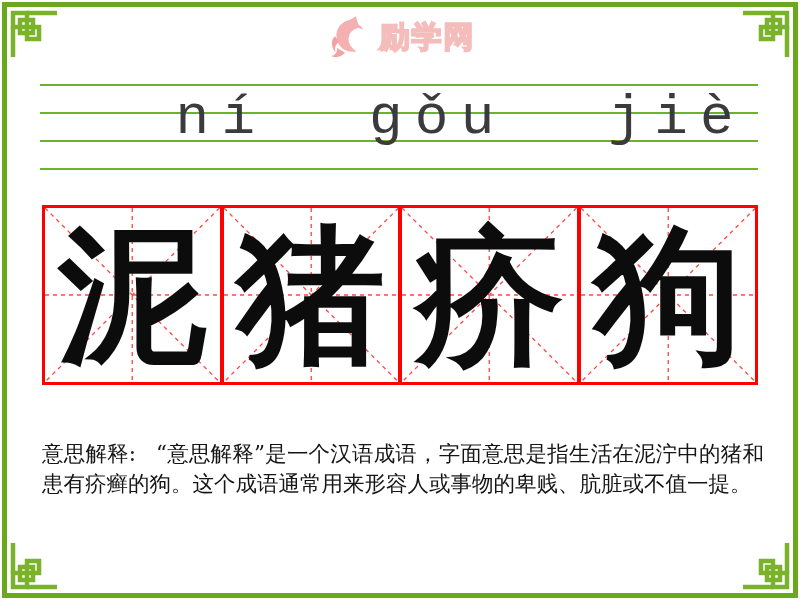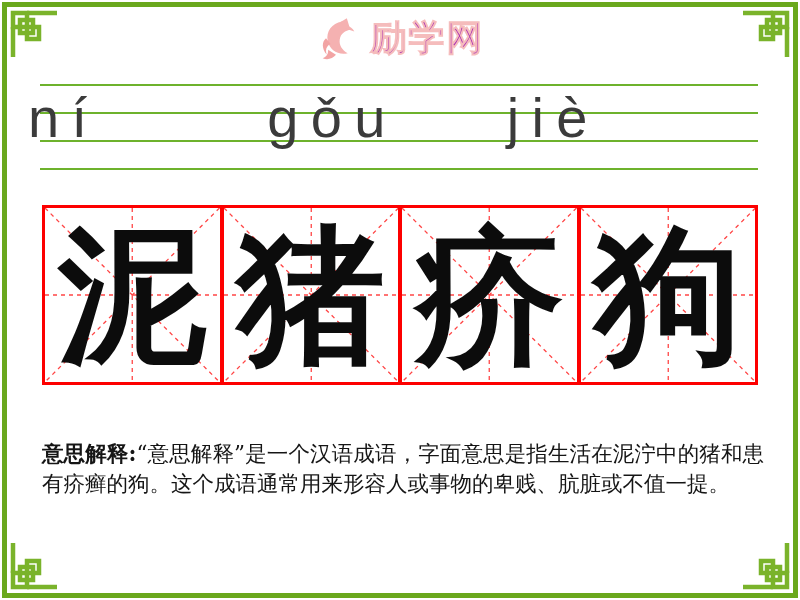--- a/index.html
+++ b/index.html
@@ -27,45 +27,45 @@
   
   .watermark {
     position: absolute;
     left: 0; right: 0; top: 14px;
     display: flex; justify-content: center; align-items: center;
     gap: 5px;
     opacity: 0.95;
   }
   .watermark-text {
     font-family: "DejaVu Sans", sans-serif;
-    font-size: 36px; font-weight: normal;
+    font-size: 30px; font-weight: bold;
     letter-spacing: 2px;
-    color: #a21caf;
+    color: #000000;
     -webkit-text-stroke: 2px #f5b9b9;
     text-shadow: 0 0 1px #f5b9b9;
   }
 
   
   .pinyin-guide {
     position: absolute;
     left: 40px; top: 84px;
     width: 718px; height: 86px;
   }
   .guide-line {
     position: absolute; left: 0; right: 0; height: 2px;
     background: #6db22c;
   }
   .pinyin-row {
     position: absolute; left: -12px; right: 12px; top: 6px;
     display: flex;
     line-height: 56px;
   }
   .syllable {
-    flex: 1; text-align: left;
-    font-family: Liberation Sans, sans-serif;
+    flex: 1; text-align: right;
+    font-family: Liberation Mono, monospace;
     font-size: 56px;
     letter-spacing: 0.22em;
     color: #3b3b3b;
   }
 
   
   .char-grid {
     position: absolute;
     left: 42px; top: 205px;
     width: 716px; height: 180px;
@@ -93,21 +93,21 @@
   .explanation {
     position: absolute;
     left: 42px; top: 439px;
     width: 722px;
     font-family: "DejaVu Serif", serif;
     font-size: 21.5px;
     line-height: 30px;
     color: #151515;
     text-align: justify;
   }
-  .explanation .label { font-weight: bold; margin-right: 0; }
+  .explanation .label { font-weight: normal; margin-right: 20px; }
 </style>
 </head>
 <body>
 
 <div class="frame"></div>
 
 <svg class="corner tl" viewBox="0 0 54 54">
   <g fill="none" stroke="#7ab32b" stroke-width="4.5">
     <path d="M52 8 H22"></path>
     <path d="M8 52 V22"></path>

